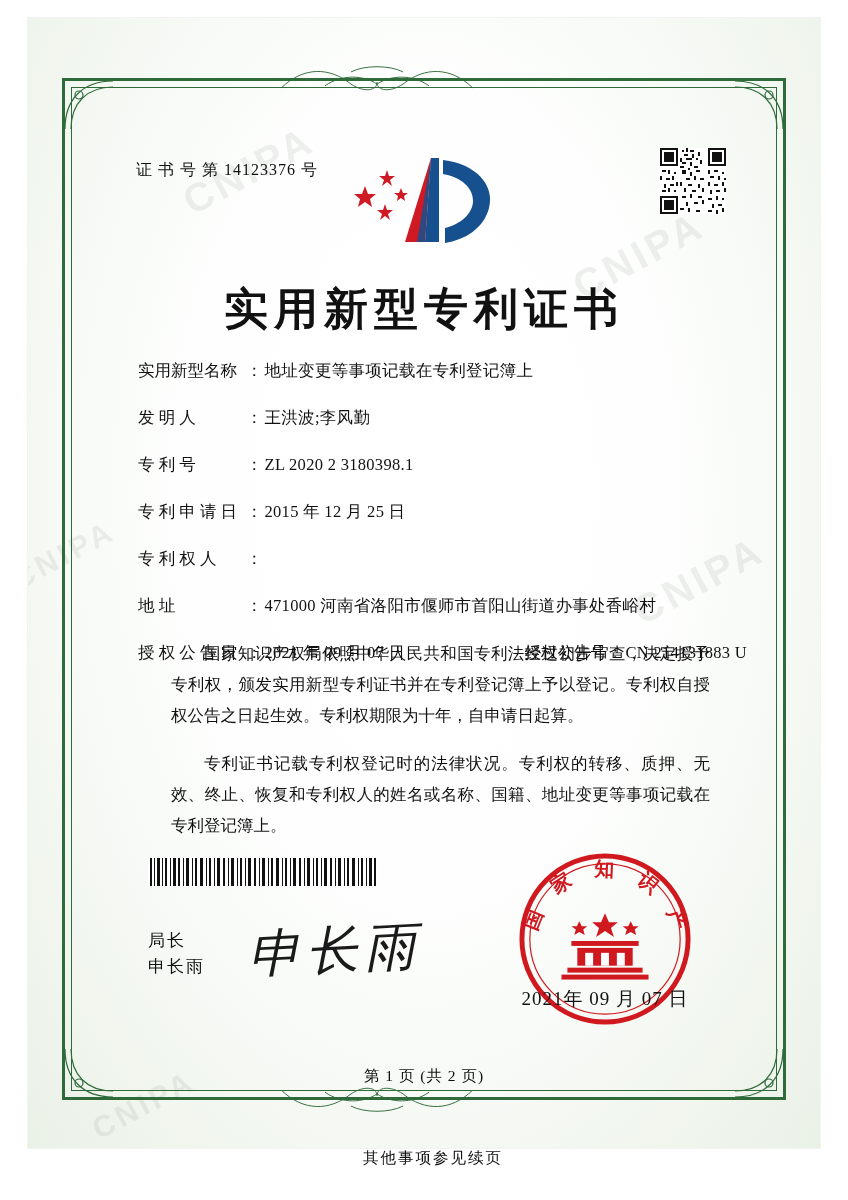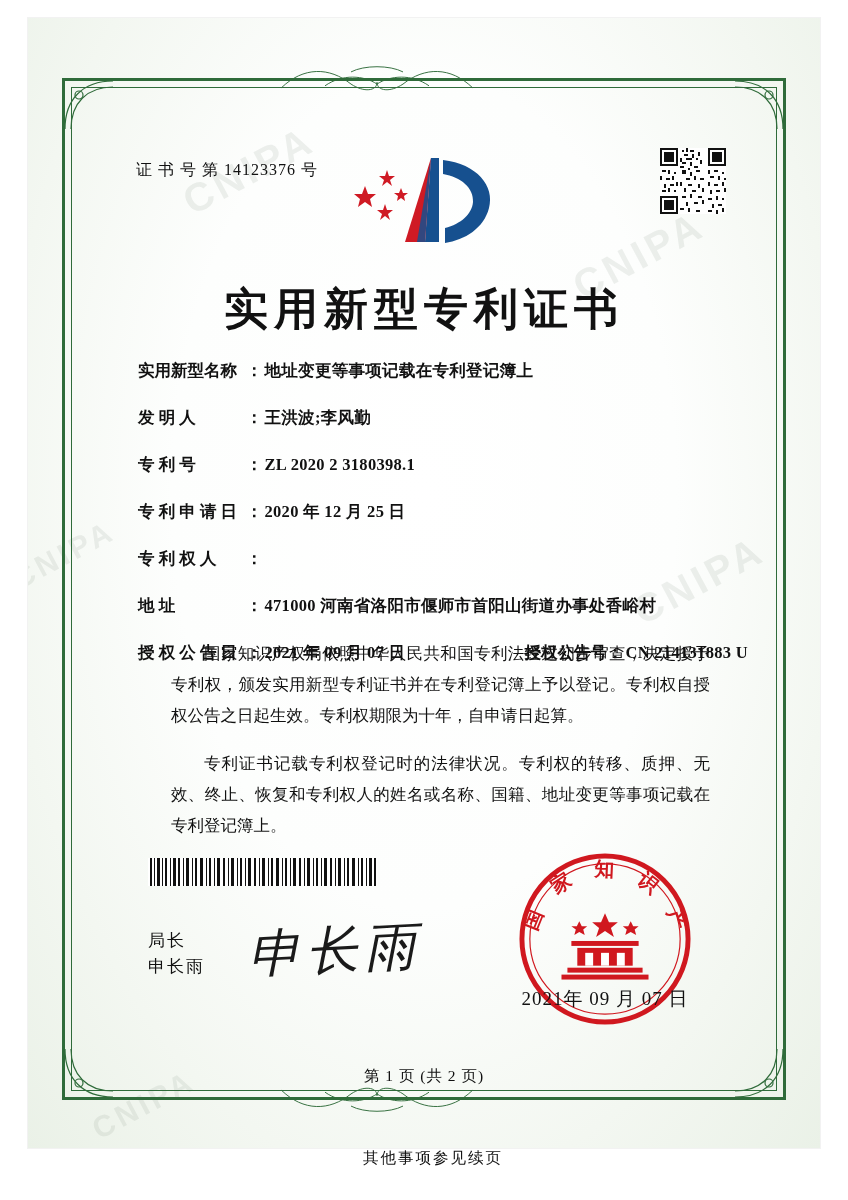--- a/index.html
+++ b/index.html
@@ -124,21 +124,20 @@
     color: #111;
     font-family: Liberation Serif, serif;
     margin-top: 10px;
   }
 
   .fields {
     position: absolute;
     left: 42px;
     right: 44px;
     top: 262px;
-    font-weight: bold;
   }
   .field-row {
     display: flex;
     align-items: baseline;
     margin-bottom: 25px;
     font-size: 16.5px;
     color: #111;
   }
   .field-label {
     width: 108px;
@@ -440,21 +439,21 @@
 
       <div class="field-row">
         <span class="field-label spread">专    利    号</span>
         <span class="field-colon">：</span>
         <span class="field-value">ZL 2020 2 3180398.1</span>
       </div>
 
       <div class="field-row">
         <span class="field-label">专 利 申 请 日</span>
         <span class="field-colon">：</span>
-        <span class="field-value">2020 年 12 月 25 日</span>
+        <span class="field-value">2015 年 12 月 25 日</span>
       </div>
 
       <div class="field-row">
         <span class="field-label">专 利 权 人</span>
         <span class="field-colon">：</span>
       </div>
 
       <div class="field-row">
         <span class="field-label spread">地        址</span>
         <span class="field-colon">：</span>

